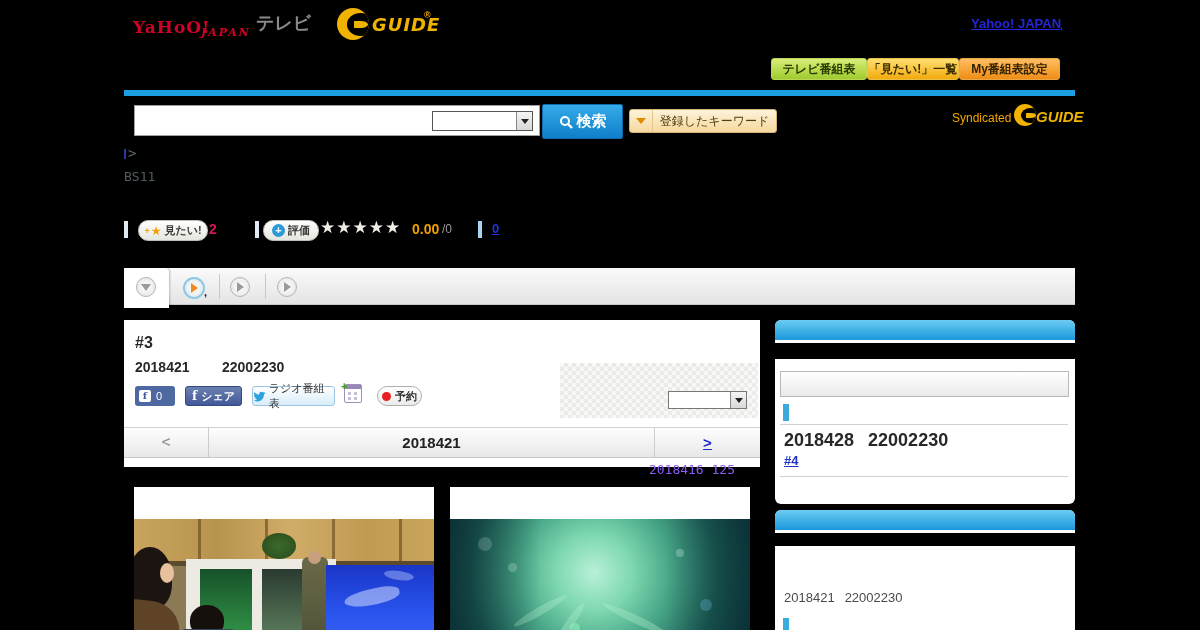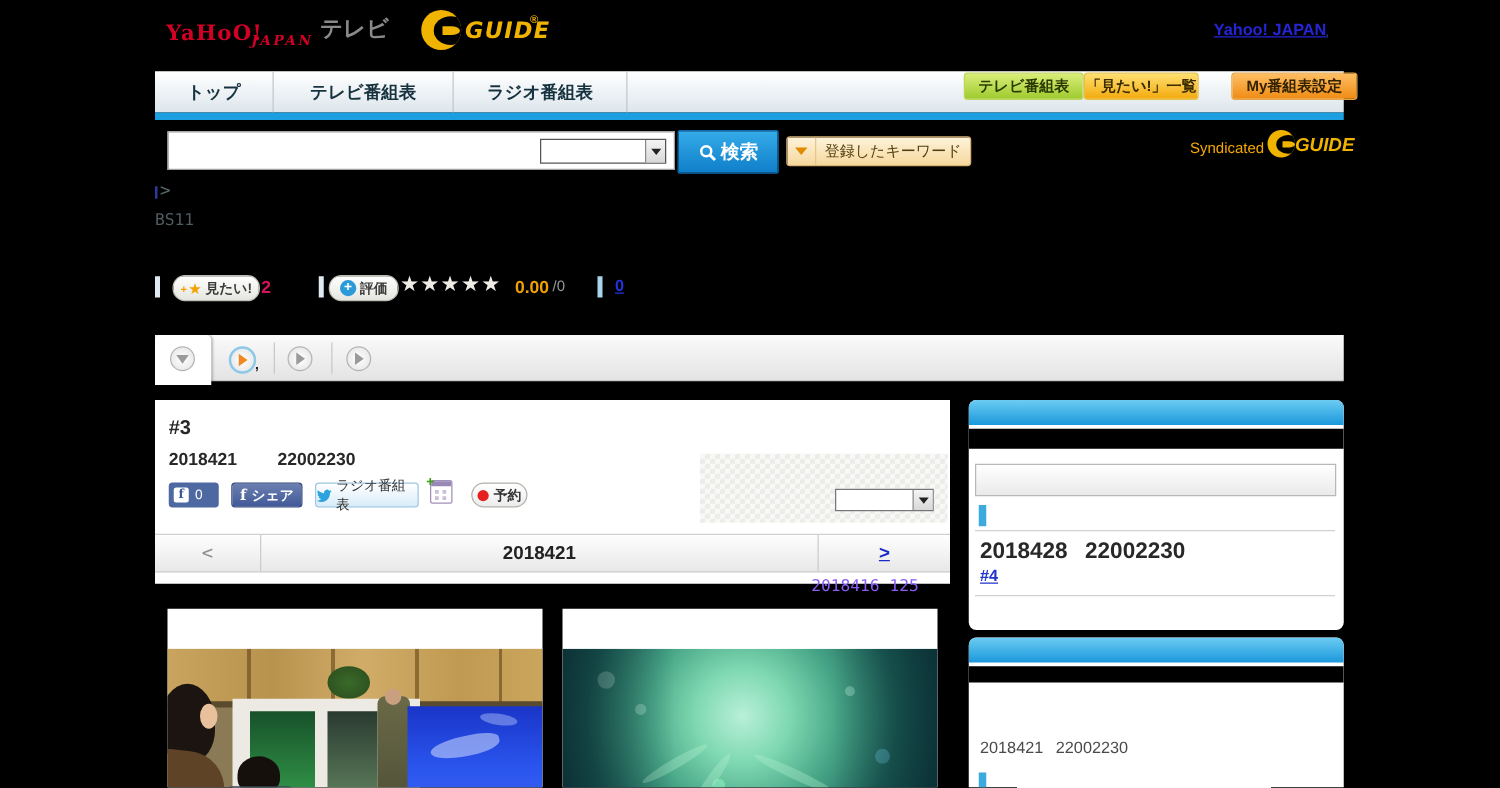--- a/index.html
+++ b/index.html
@@ -24,21 +24,21 @@
   .navbar{left:124px;top:57px;width:951px;height:33px;background:linear-gradient(#ffffff,#dde6ec);}
   .nav-tabs{display:flex;height:33px;}
   .nav-tab{height:33px;line-height:33px;text-align:center;font-size:14px;font-weight:bold;color:#16323f;border-right:1px solid #c2c8cc;cursor:pointer;}
   .nav-tab:nth-child(1){width:94px;}
   .nav-tab:nth-child(2){width:143px;}
   .nav-tab:nth-child(3){width:138px;}
   .blue-strip{left:124px;top:90px;width:951px;height:6px;background:#1c9fe0;}
   .qbtn{top:58px;height:20px;line-height:20px;text-align:center;font-size:12px;font-weight:bold;border-radius:3px;cursor:pointer;}
   .qbtn1{left:771px;width:94px;background:linear-gradient(#d9ee78,#9fcb2e);border:1px solid #bcd65a;color:#2a3a00;}
   .qbtn2{left:867px;width:90px;background:linear-gradient(#ffdf70,#f3aa0e);border:1px solid #e8c048;color:#3a2c00;}
-  .qbtn3{left:985px;width:99px;background:linear-gradient(#ffbe62,#ef8c14);border:1px solid #e8a648;color:#332200;}
+  .qbtn3{left:959px;width:99px;background:linear-gradient(#ffbe62,#ef8c14);border:1px solid #e8a648;color:#332200;}
 
   
   .search-box{left:134px;top:105px;width:404px;height:29px;background:#fff;border:1px solid #a0a0a0;}
   .search-input{position:absolute;left:2px;top:2px;width:290px;height:23px;border:0;outline:none;font-size:13px;background:#fff;}
   .fake-select{background:#fff;display:flex;align-items:center;justify-content:flex-end;cursor:pointer;}
   .sel1{left:432px;top:111px;width:99px;height:18px;border:1px solid #555;}
   .sel-arrow{width:15px;height:100%;background:linear-gradient(#f4f4f4,#d8d8d8);border-left:1px solid #888;display:flex;align-items:center;justify-content:center;}
   .tri-down{width:0;height:0;border-left:4px solid transparent;border-right:4px solid transparent;border-top:5px solid #222;}
   .search-btn{left:542px;top:104px;width:79px;height:33px;border-radius:2px;background:linear-gradient(#35abe8,#0f7fca);border:1px solid #0e6cae;color:#fff;font-size:15px;font-weight:bold;display:flex;align-items:center;justify-content:center;gap:4px;cursor:pointer;}
   .kw-btn{left:629px;top:109px;width:146px;height:22px;border-radius:3px;background:linear-gradient(#fdf3da,#f6d89e);border:1px solid #d6b276;display:flex;align-items:center;cursor:pointer;}
@@ -162,27 +162,20 @@
   <div class="abs svc-name">テレビ</div>
   <div class="abs crescent gg-big">
       <div class="cut"></div>
       <div class="beak"></div>
     </div>
   <div class="abs gg-text">GUIDE</div>
   <div class="abs gg-reg">®</div>
   <a class="abs top-link">Yahoo! JAPAN</a>
   <span class="abs top-link-sfx">,</span>
 
-  <div class="abs navbar">
-    <div class="nav-tabs">
-      <div class="nav-tab">トップ</div>
-      <div class="nav-tab">テレビ番組表</div>
-      <div class="nav-tab">ラジオ番組表</div>
-    </div>
-  </div>
   <div class="abs blue-strip"></div>
   <div class="abs qbtn qbtn1">テレビ番組表</div>
   <div class="abs qbtn qbtn2">「見たい!」一覧</div>
   <div class="abs qbtn qbtn3">My番組表設定</div>
 
   <div class="abs search-box">
     <input class="search-input" type="text" value="" style="">
   </div>
   <div class="abs fake-select sel1">
     <div class="sel-arrow">

